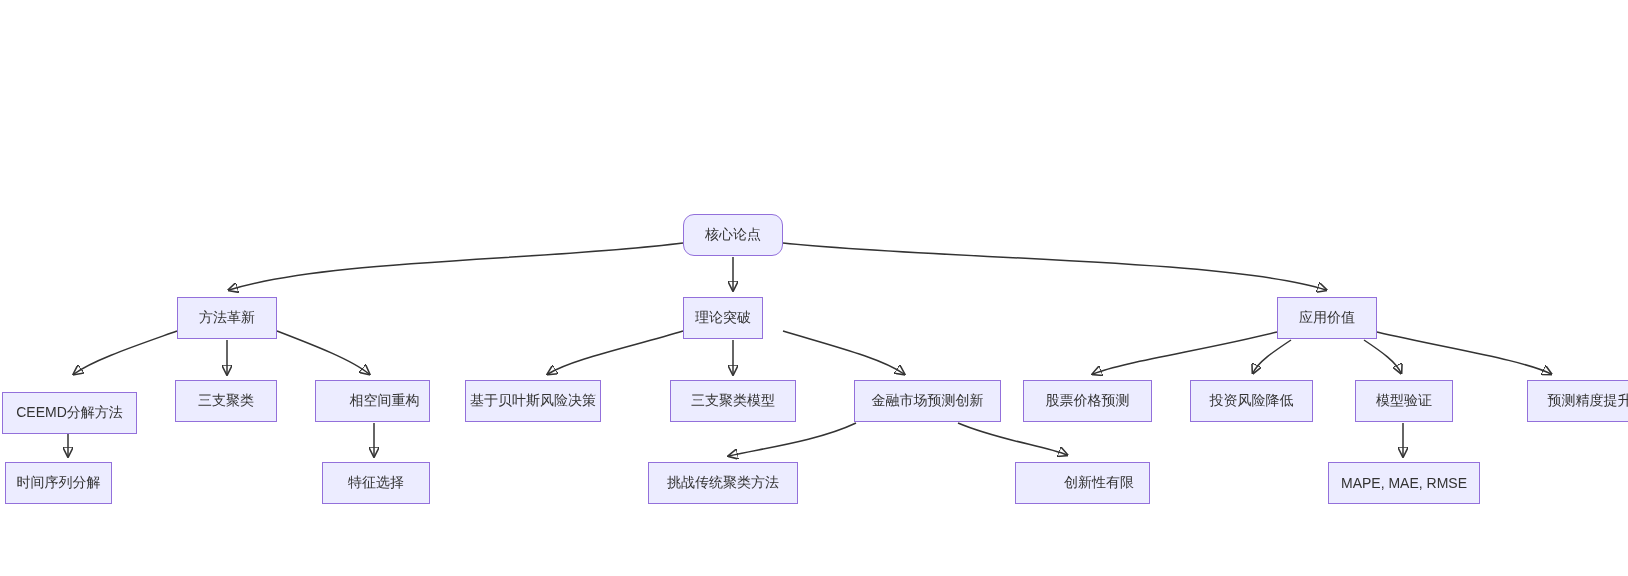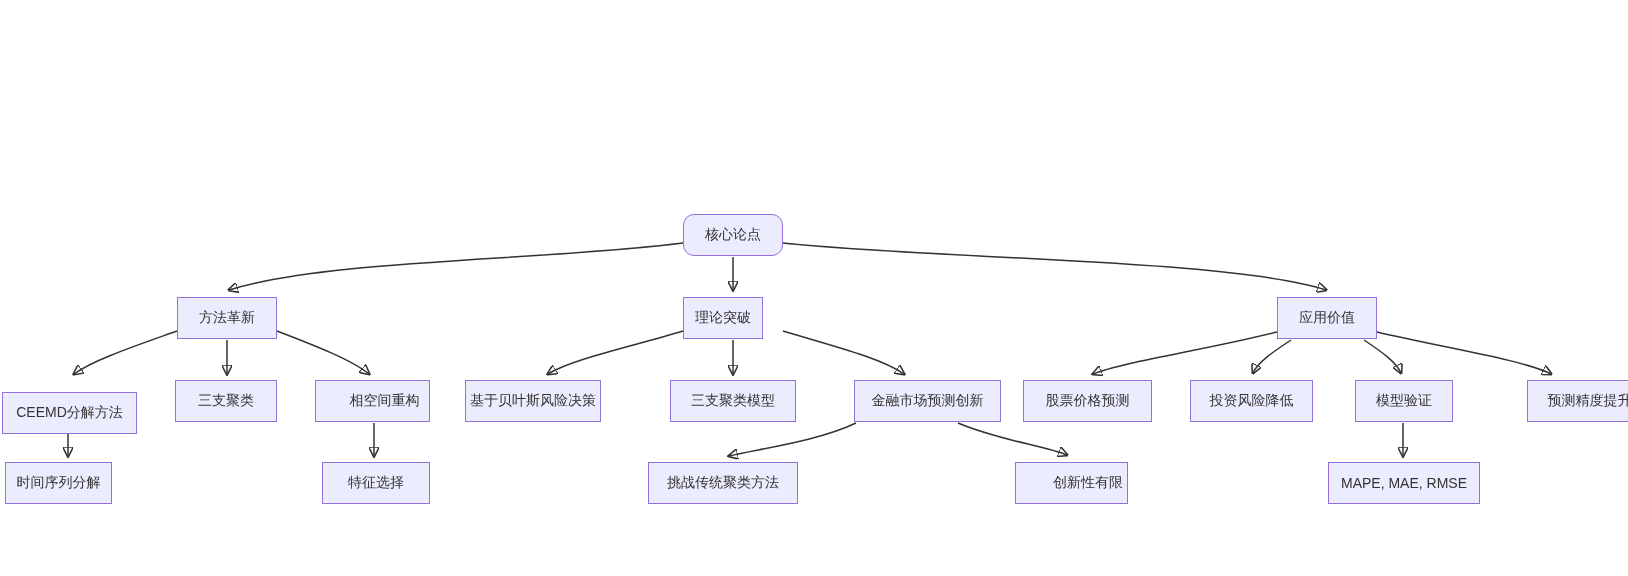--- a/index.html
+++ b/index.html
@@ -102,17 +102,17 @@
   <div class="node" style="left:1355px; top:380px; width:98px;">模型验证</div>
 
   <div class="node" style="left:1490px; top:380px; width:125px;margin-left:37px;">预测精度提升</div>
 
   <div class="node" style="left:5px; top:462px; width:107px;">时间序列分解</div>
 
   <div class="node" style="left:322px; top:462px; width:108px;">特征选择</div>
 
   <div class="node" style="left:648px; top:462px; width:150px;">挑战传统聚类方法</div>
 
-  <div class="node" style="left:1015px; top:462px; width:113px;padding-left:33px;">创新性有限</div>
+  <div class="node" style="left:1015px; top:462px; width:135px;padding-left:33px;">创新性有限</div>
 
   <div class="node" style="left:1328px; top:462px; width:152px;">MAPE, MAE, RMSE</div>
 
 </div>
 
 </body></html>

